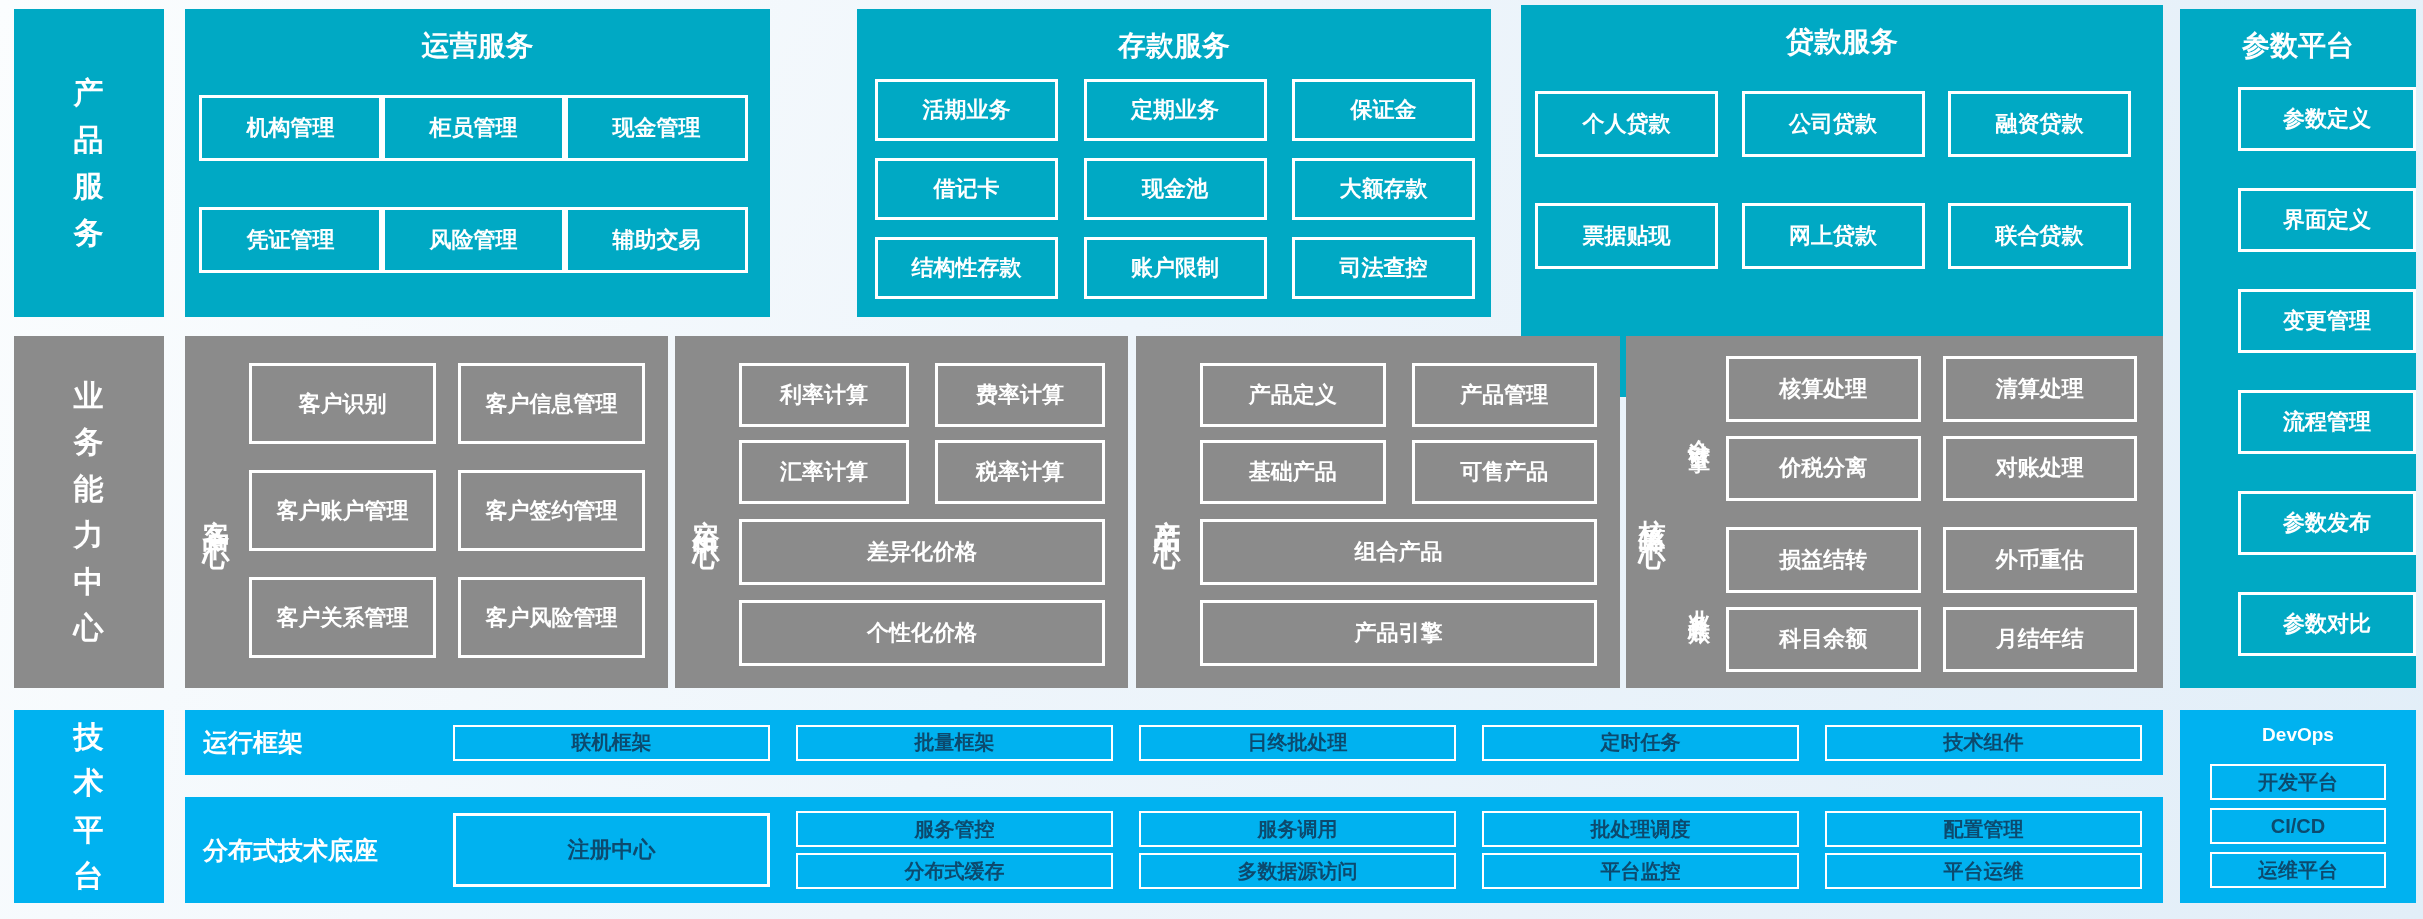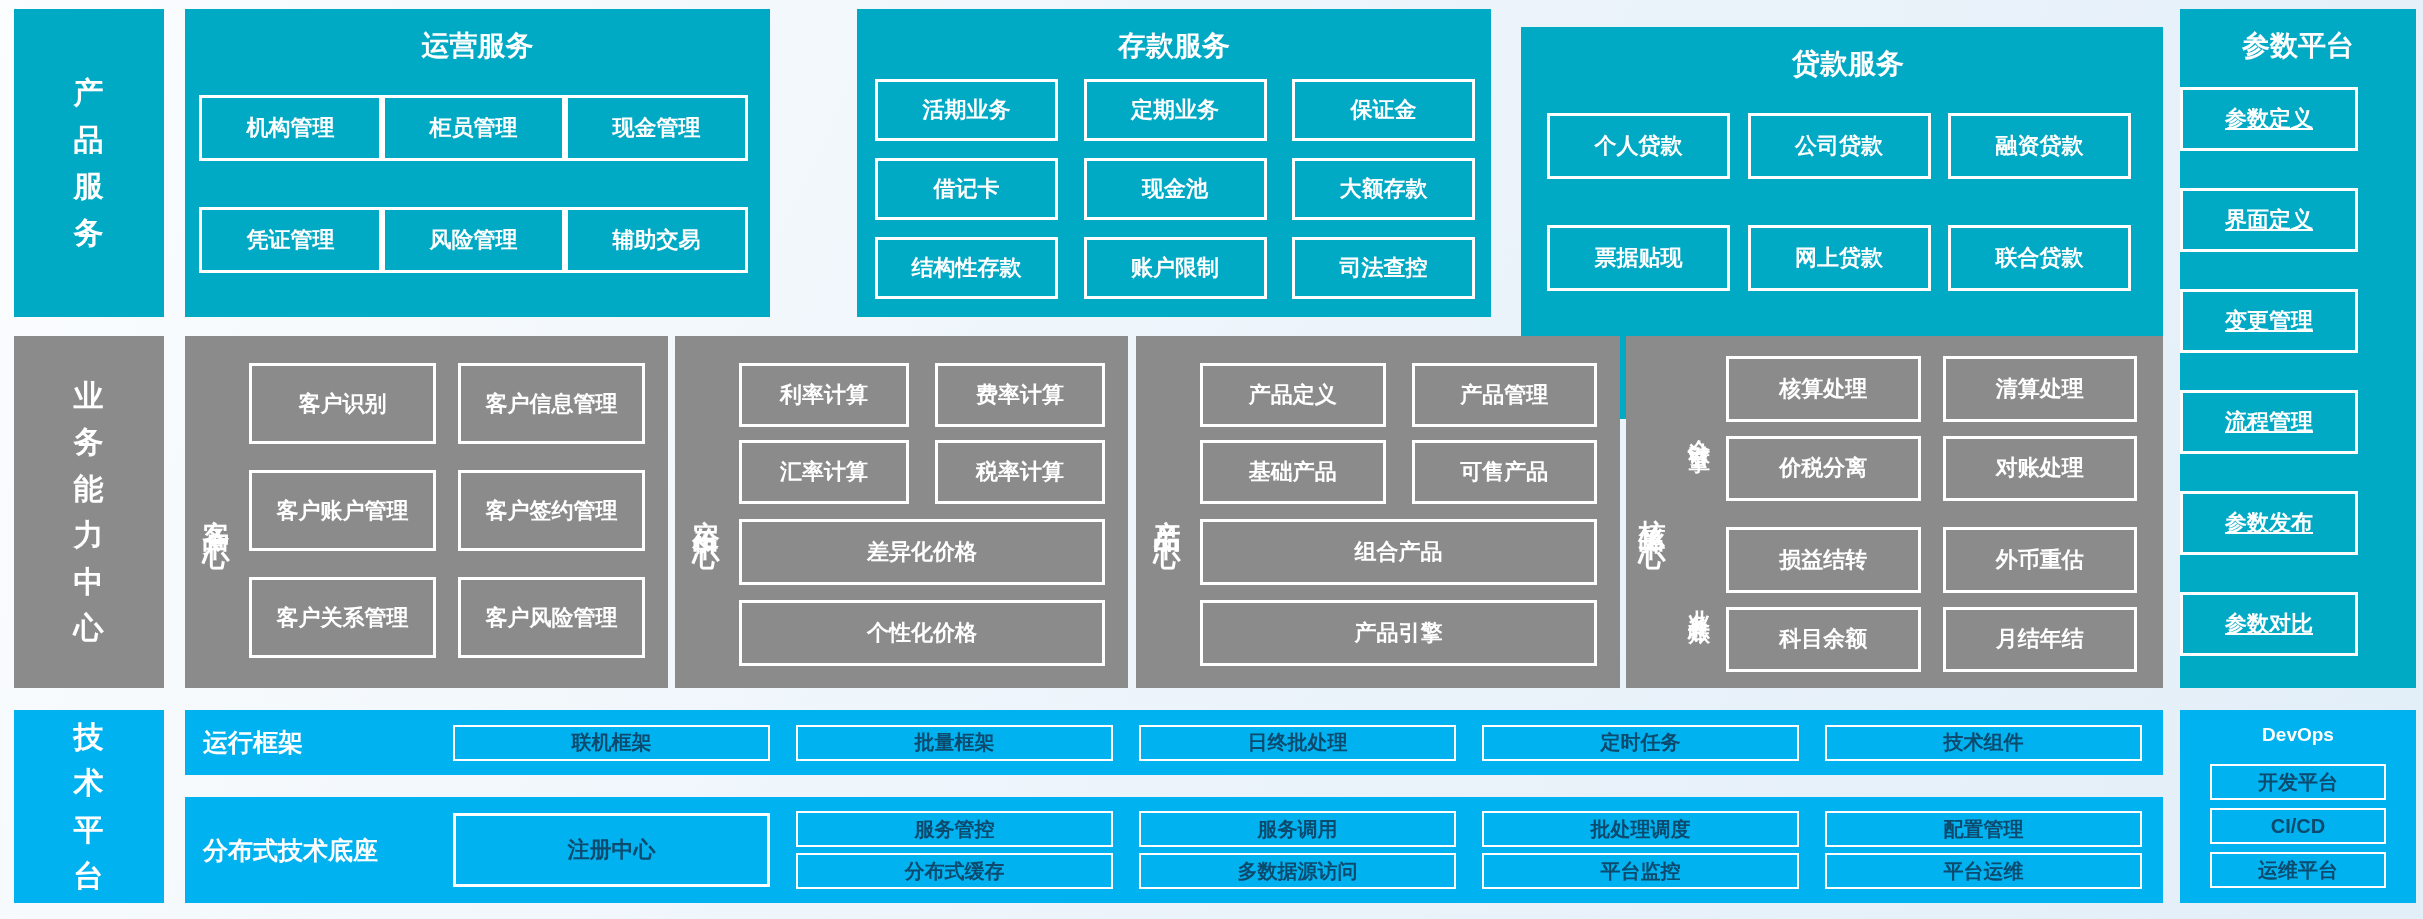--- a/index.html
+++ b/index.html
@@ -39,21 +39,21 @@
     font-size:22px;font-weight:bold;color:#fff;text-align:center;
   }
   #ops-grid{margin:24px 26px 0 14px;row-gap:46px;}
   #ops-grid .box3{height:66px;}
   #dep-grid{margin:8px 16px 0 18px;row-gap:17px;}
   #dep-grid .box3{height:62px;}
   #loan-grid{margin:24px 32px 0 14px;row-gap:46px;}
   #loan-grid .box3{height:66px;}
 
   
-  #param-list{display:flex;flex-direction:column;align-items:flex-start;gap:37px;margin-top:16px;text-decoration:underline;}
+  #param-list{display:flex;flex-direction:column;align-items:flex-end;gap:37px;margin-top:16px;}
   #param-list .box3{width:178px;height:64px;}
 
   
   .cap{display:flex;}
   .vlabel{
     writing-mode:vertical-rl;text-orientation:upright;
     font-size:27px;font-weight:bold;letter-spacing:7px;
     display:flex;align-items:center;justify-content:center;
   }
   .cap .vlabel{width:62px;flex:0 0 62px;}
@@ -127,21 +127,21 @@
         <div class="box3">保证金</div>
         <div class="box3">借记卡</div>
         <div class="box3">现金池</div>
         <div class="box3">大额存款</div>
         <div class="box3">结构性存款</div>
         <div class="box3">账户限制</div>
         <div class="box3">司法查控</div>
       </div>
   </div>
 
-  <div class="panel teal" style="left:1521px;top:27px;width:642px;height:392px;padding-left:12px;">
+  <div class="panel teal" style="left:1521px;top:5px;width:642px;height:392px;">
     <div class="svc-title">贷款服务</div>
     <div id="loan-grid" class="grid3">
         <div class="box3">个人贷款</div>
         <div class="box3">公司贷款</div>
         <div class="box3">融资贷款</div>
         <div class="box3">票据贴现</div>
         <div class="box3">网上贷款</div>
         <div class="box3">联合贷款</div>
       </div>
   </div>

